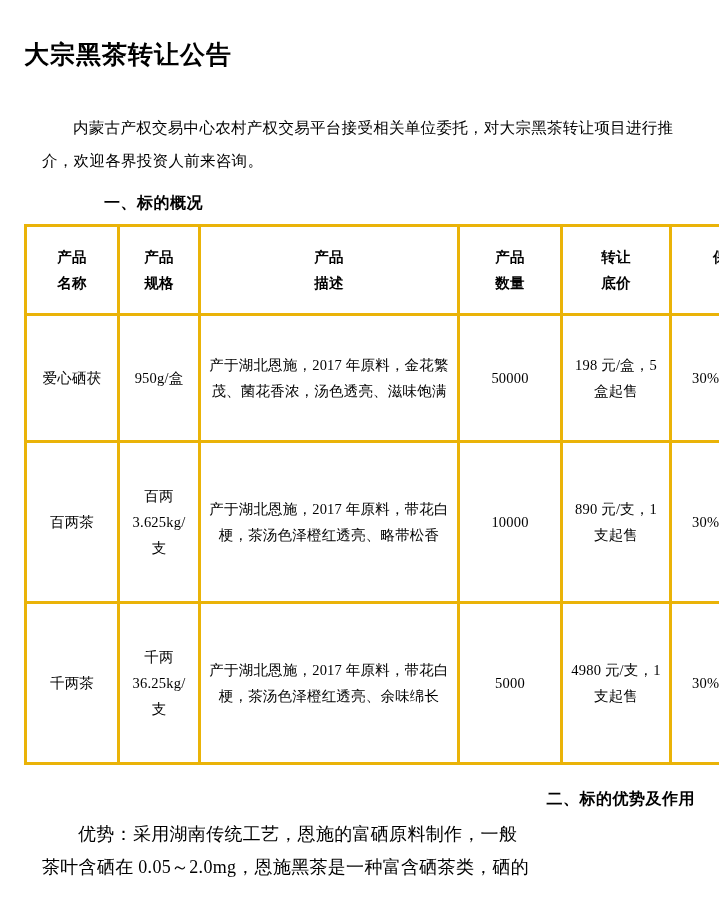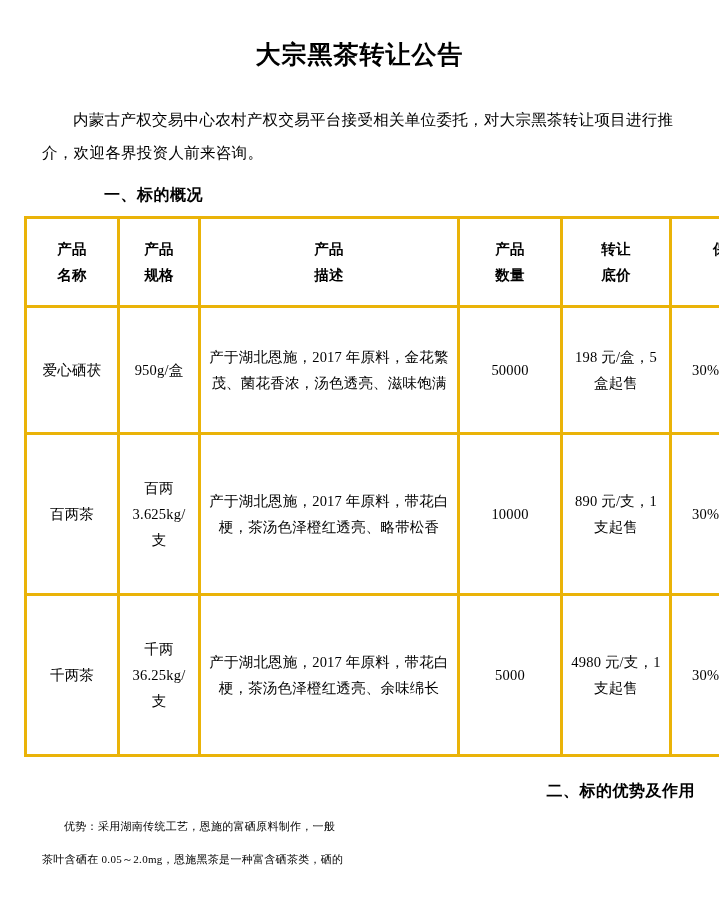--- a/index.html
+++ b/index.html
@@ -15,30 +15,29 @@
     overflow: hidden;
   }
   .page {
     width: 719px;
     height: 924px;
     box-sizing: border-box;
     padding: 0 24px;
     position: relative;
   }
   .doc-title {
-    text-align: center;
     font-size: 25px;
     font-weight: bold;
     letter-spacing: 1px;
     margin-top: 38px;
     margin-bottom: 16px;
     font-family: "Liberation Sans", "DejaVu Sans", sans-serif;
   }
   .intro {
-    margin-top: 32px;
+    margin-top: 40px;
     font-size: 15.5px;
     line-height: 33px;
     text-indent: 2em;
     padding: 0 18px 0 18px;
     letter-spacing: 0.3px;
   }
   .section-heading {
     font-size: 16px;
     font-weight: bold;
     margin-top: 16px;
@@ -81,21 +80,21 @@
   .section-heading-2 {
     font-size: 16px;
     font-weight: bold;
     margin-top: 24px;
     margin-bottom: 8px;
     text-align: right;
     font-family: "Liberation Sans", "DejaVu Sans", sans-serif;
     letter-spacing: 0.5px;
   }
   .tail {
-    font-size: 11px;
+    font-size: 18px;
     line-height: 33px;
     padding: 0 18px;
     text-indent: 2em;
     letter-spacing: 0.3px;
   }
   .tail .l2 { text-indent: 0; }
 </style>
 </head>
 <body>
 

